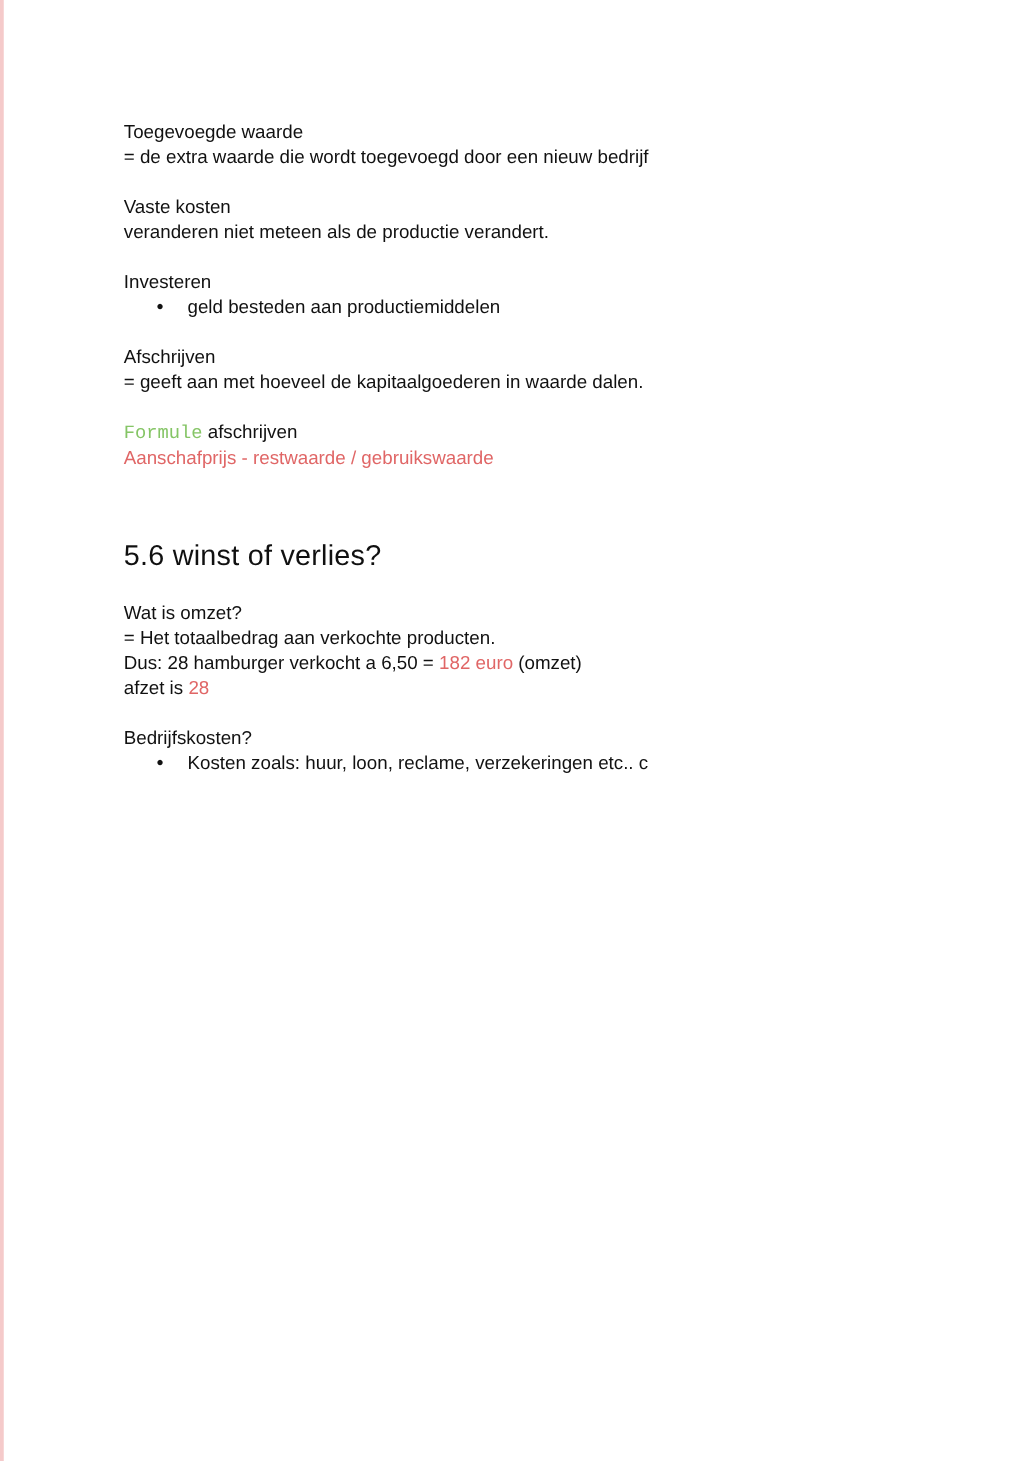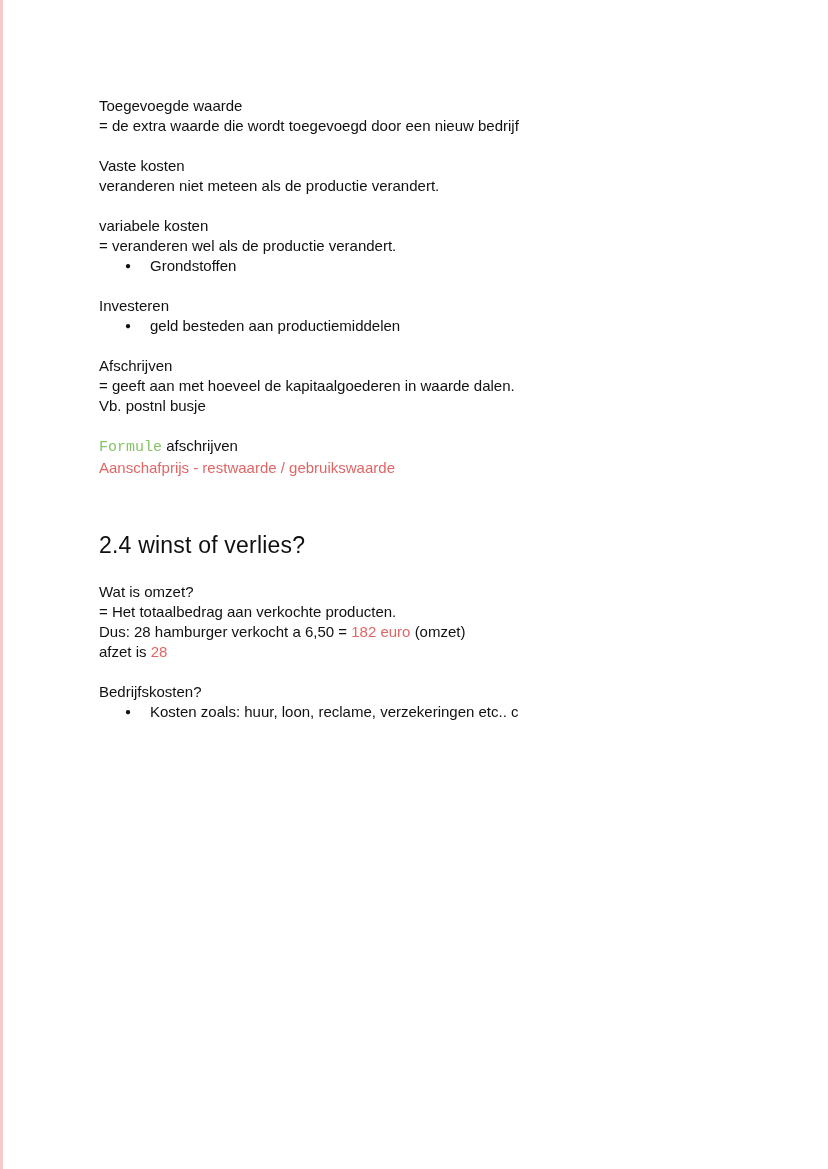--- a/index.html
+++ b/index.html
@@ -76,50 +76,42 @@
   <div class="block">
     <p class="p">Toegevoegde waarde</p>
     <p class="p">= de extra waarde die wordt toegevoegd door een nieuw bedrijf</p>
   </div>
 
   <div class="block">
     <p class="p">Vaste kosten</p>
     <p class="p">veranderen niet meteen als de productie verandert.</p>
   </div>
 
-  <div class="block">
-    <p class="p">variabele kosten</p>
-    <p class="p">= veranderen wel als de productie verandert.</p>
-    <ul class="bullets">
-      <li><span>Grondstoffen</span></li>
-    </ul>
-  </div>
 
   <div class="block">
     <p class="p">Investeren</p>
     <ul class="bullets">
       <li><span>geld besteden aan productiemiddelen</span></li>
     </ul>
   </div>
 
   <div class="block">
     <p class="p">Afschrijven</p>
     <p class="p">= geeft aan met hoeveel de kapitaalgoederen in waarde dalen.</p>
-    <p class="p">Vb. postnl busje</p>
   </div>
 
 
   <div class="block">
     <p class="p"><span class="green">Formule</span>
       <span>afschrijven</span></p>
     <p class="p red">Aanschafprijs - restwaarde / gebruikswaarde</p>
   </div>
 
 
-  <h2 class="section-heading">2.4 winst of verlies?</h2>
+  <h2 class="section-heading">5.6 winst of verlies?</h2>
 
 
   <div class="block">
     <p class="p">Wat is omzet?</p>
     <p class="p">= Het totaalbedrag aan verkochte producten.</p>
     <p class="p"><span>Dus: 28 hamburger verkocht a 6,50 =</span>
       <span class="red">182 euro</span>
       <span>(omzet)</span></p>
     <p class="p"><span>afzet is</span>
       <span class="red">28</span></p>

